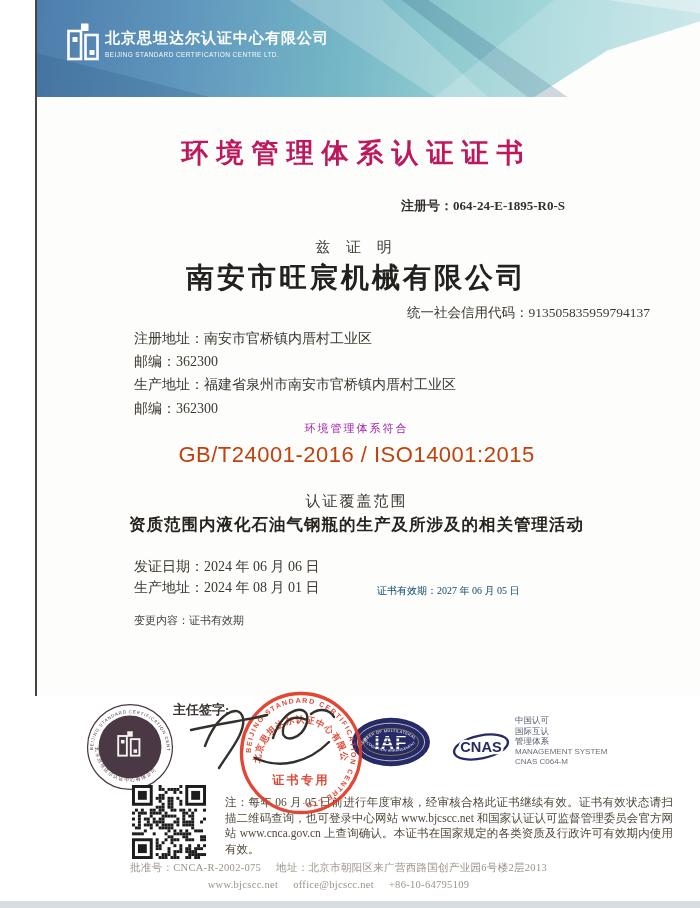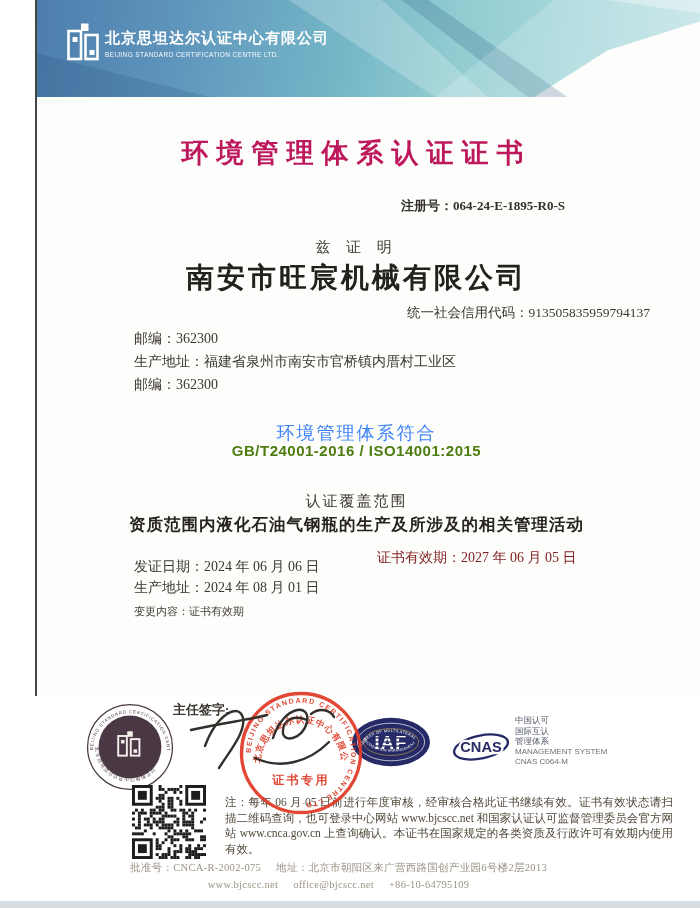--- a/index.html
+++ b/index.html
@@ -25,27 +25,27 @@
   .org-en { font-family:"Liberation Sans","DejaVu Sans",sans-serif; font-size:6.5px; letter-spacing:.4px; margin-top:3px; opacity:.95; }
 
   
   .ctr { position:absolute; left:0; right:24px; text-align:center; color:#34302a; }
   .title { top:135px; font-size:27px; font-weight:bold; letter-spacing:8px; color:#be185d; }
   .reg-line { position:absolute; top:197px; right:135px; font-size:13px; font-weight:bold; color:#33302b; }
   .certify { top:238px; font-size:15px; letter-spacing:6px; color:#403c35; }
   .company { top:259px; font-size:28px; font-weight:bold; letter-spacing:3px; color:#23211e; }
   .credit-line { position:absolute; top:304px; right:50px; font-size:13.5px; color:#3c3830;margin-left:48px; }
   .addr { position:absolute; left:97px; top:327px; font-size:14px; color:#3c3830; line-height:23.2px; }
-  .conform { top:421px; font-size:18px; letter-spacing:2px; color:#3b82f6; }
-  .standard { top:442px; font-family:"Liberation Sans","DejaVu Sans",sans-serif; font-size:15px; font-weight:bold; letter-spacing:.5px; color:#4d7c0f; }
+  .conform { top:421px; font-size:11px; letter-spacing:2px; color:#a21caf; }
+  .standard { top:442px; font-family:"Liberation Sans","DejaVu Sans",sans-serif; font-size:22px; font-weight:normal; letter-spacing:.5px; color:#c2410c; }
   .scope-title { top:492px; font-size:15px; letter-spacing:2px; color:#3c3830; }
   .scope { top:514px; font-size:16.5px; font-weight:bold; letter-spacing:1px; color:#27241f; }
   .dates-left { position:absolute; left:97px; top:556px; font-size:14px; color:#3c3830; line-height:21px; }
-  .change { font-size:11px; margin-top:3px; color:#45403a; }
-  .dates-right { position:absolute; left:340px; top:549px; font-size:14px; color:#7f1d1d; }
+  .change { font-size:11px; margin-top:12px; color:#45403a; }
+  .dates-right { position:absolute; left:340px; top:584px; font-size:10px; color:#0c4a6e; }
 
   
   .seal-svg { position:absolute; left:49px; top:703px; }
   .sign-label { position:absolute; left:136px; top:701px; font-size:13px; font-weight:bold; color:#3a362f; }
   .signature { position:absolute; left:146px; top:684px; z-index:6; }
   .stamp { position:absolute; left:198px; top:687px; z-index:5; opacity:.93; }
   .iaf { position:absolute; left:313px; top:711px; }
   .cnas-logo { position:absolute; left:413px; top:726px; }
   .cnas-text { position:absolute; left:478px; top:715px; font-family:"Liberation Sans","DejaVu Sans",sans-serif; color:#555a6b; }
   .cnas-text .cline { font-size:8.5px; line-height:10.5px; }
@@ -94,20 +94,21 @@
   </div>
 
   <div class="ctr certify">兹 证 明</div>
   <div class="ctr company">南安市旺宸机械有限公司</div>
 
   <div class="credit-line">
     <span>统一社会信用代码：</span><span>913505835959794137</span>
   </div>
 
   <div class="addr">
+    <div><span>注册地址：</span><span>南安市官桥镇内厝村工业区</span></div>
     <div><span>邮编：</span><span>362300</span></div>
     <div><span>生产地址：</span><span>福建省泉州市南安市官桥镇内厝村工业区</span></div>
     <div><span>邮编：</span><span>362300</span></div>
   </div>
 
   <div class="ctr conform">环境管理体系符合</div>
   <div class="ctr standard">GB/T24001-2016 / ISO14001:2015</div>
   <div class="ctr scope-title">认证覆盖范围</div>
   <div class="ctr scope">资质范围内液化石油气钢瓶的生产及所涉及的相关管理活动</div>
 

